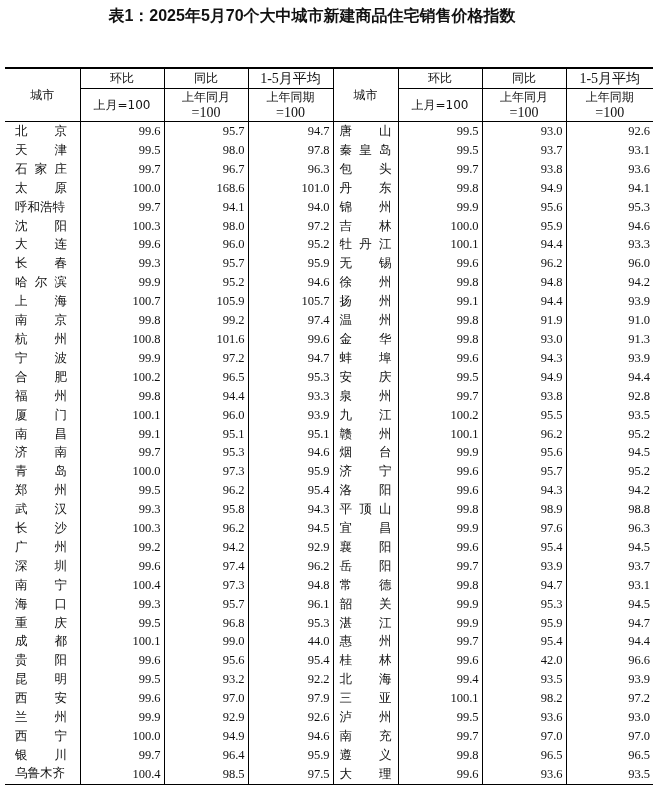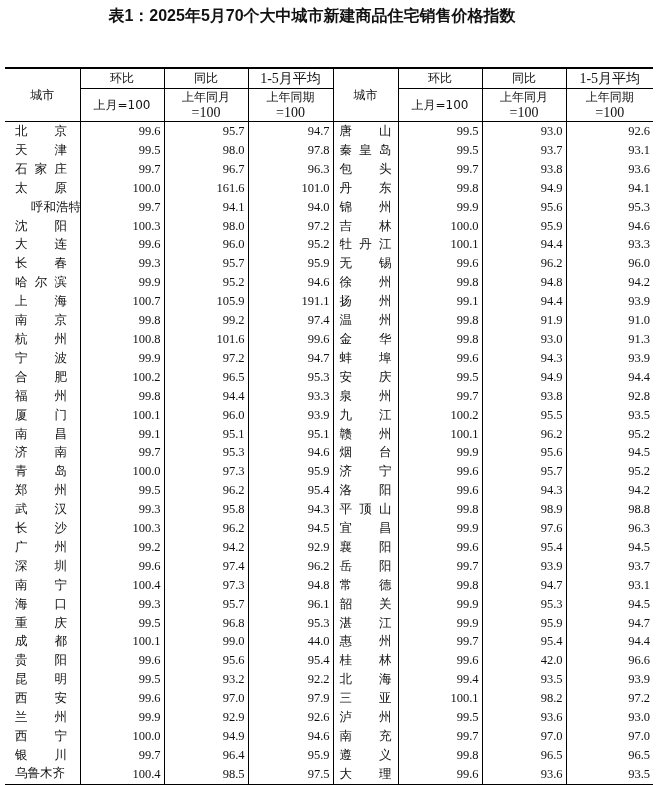--- a/index.html
+++ b/index.html
@@ -131,35 +131,35 @@
         <td class="val vl">93.6</td>
       </tr>
       <tr>
         <td class="city">
           <span class="cn">
             <span>太</span>
             <span>原</span>
           </span>
         </td>
         <td class="val vl">100.0</td>
-        <td class="val vl">161.6</td>
+        <td class="val vl">168.6</td>
         <td class="val vl">101.0</td>
         <td class="city city2 vl">
           <span class="cn">
             <span>丹</span>
             <span>东</span>
           </span>
         </td>
         <td class="val vl">99.8</td>
         <td class="val vl">94.9</td>
         <td class="val vl">94.1</td>
       </tr>
       <tr>
         <td class="city">
-          <span class="cn" style="justify-content: flex-start; margin-left: 16px;">呼和浩特</span>
+          <span class="cn" style="justify-content: flex-start;">呼和浩特</span>
         </td>
         <td class="val vl">99.7</td>
         <td class="val vl">94.1</td>
         <td class="val vl">94.0</td>
         <td class="city city2 vl">
           <span class="cn">
             <span>锦</span>
             <span>州</span>
           </span>
         </td>
@@ -251,21 +251,21 @@
       </tr>
       <tr>
         <td class="city">
           <span class="cn">
             <span>上</span>
             <span>海</span>
           </span>
         </td>
         <td class="val vl">100.7</td>
         <td class="val vl">105.9</td>
-        <td class="val vl">191.1</td>
+        <td class="val vl">105.7</td>
         <td class="city city2 vl">
           <span class="cn">
             <span>扬</span>
             <span>州</span>
           </span>
         </td>
         <td class="val vl">99.1</td>
         <td class="val vl">94.4</td>
         <td class="val vl">93.9</td>
       </tr>

